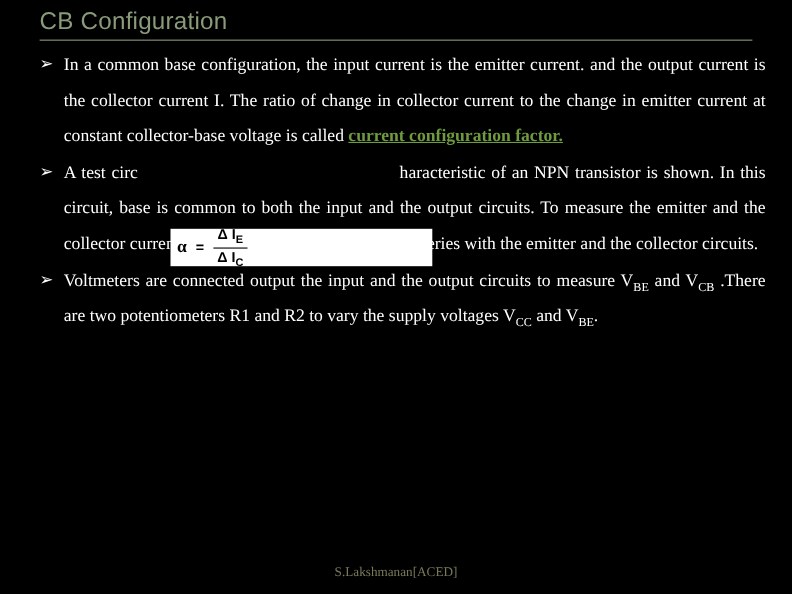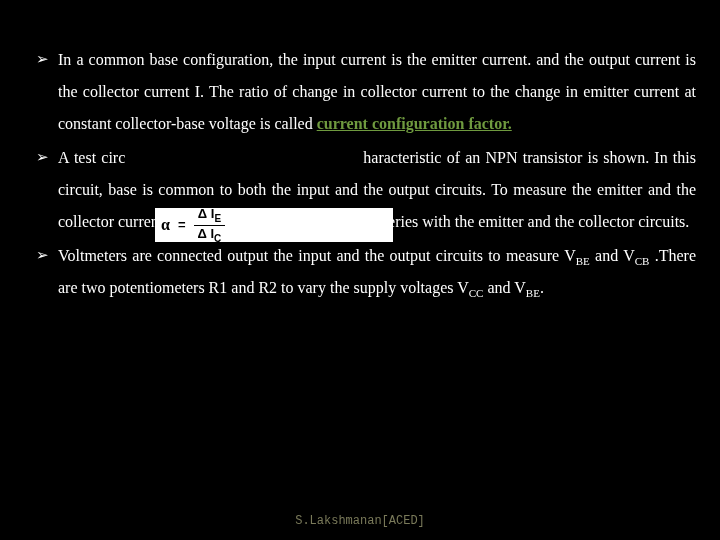--- a/index.html
+++ b/index.html
@@ -96,30 +96,33 @@
   .formula-box .frac .num { border-bottom: 1.5px solid #000; padding: 0 4px 1px 4px; }
   .formula-box .frac .den { padding: 1px 4px 0 4px; }
   .formula-box .rest { margin-left: 6px; }
   .formula-box .fsub { font-size: 10px; vertical-align: sub; }
   .footer {
     position: absolute;
     bottom: 12px;
     left: 0;
     right: 0;
     text-align: center;
-    font-family: Liberation Mono, monospace;
+    font-family: Liberation Serif, serif;
     font-size: 12px;
     color: #7a7a5a;
   }
 </style>
 </head>
 <body>
 
 <div class="slide">
 
+  <div class="title-wrap">
+    <div class="title">CB Configuration</div>
+  </div>
 
   <div class="body">
     <ul>
       <li>
         <span>In a common base configuration, the input current is the emitter current. and the output current is the collector current I. The ratio of change in collector current to the change in emitter current at constant collector-base voltage is called </span><span class="highlight">current configuration factor.</span>
       </li>
       <li>
         <span>A test circ</span><span style="display:inline-block;width:238px;"></span><span>haracteristic of an NPN transistor is shown. In this circuit, base is common to both the input and the output circuits. To measure the emitter and the collector currents mull ammeters are connected in series with the emitter and the collector circuits.</span>
       </li>
       <li>

